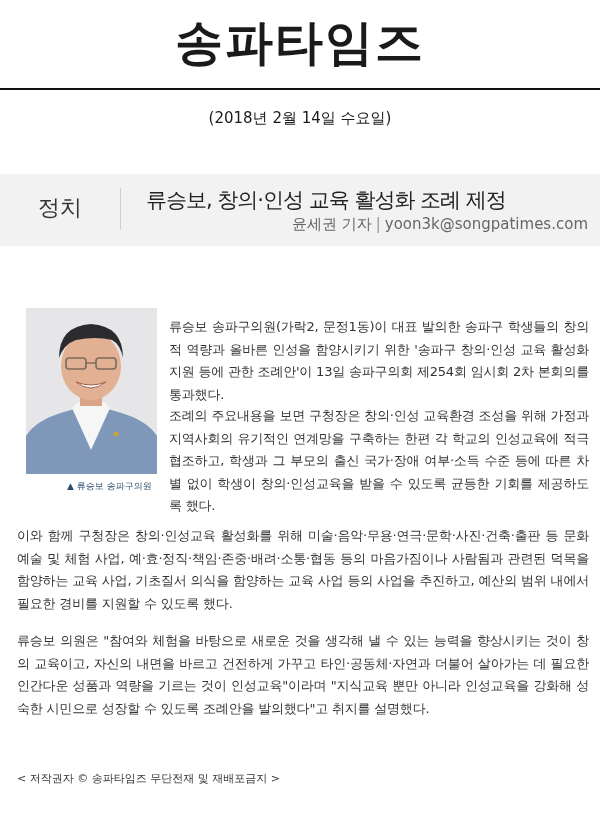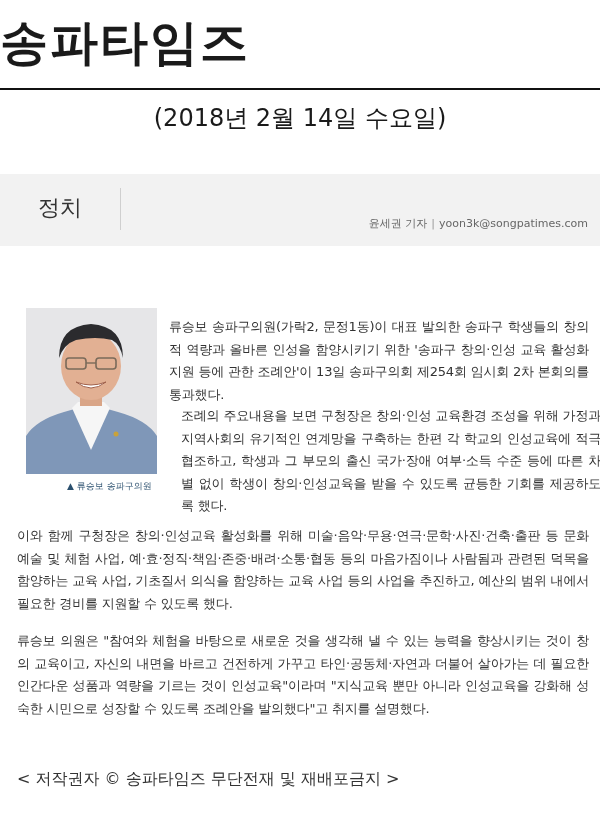--- a/index.html
+++ b/index.html
@@ -1,58 +1,59 @@
 <!DOCTYPE html>
 <html><head>
   <meta charset="utf-8">
   <style>
     * { margin: 0; padding: 0; box-sizing: border-box; }
     html, body { width: 600px; height: 839px; background: #ffffff; overflow: hidden; }
     body { font-family: "DejaVu Sans", "Liberation Sans", sans-serif; color: #222; position: relative; }
 
     .masthead { position: absolute; top: 0; left: 0; width: 600px; height: 88px; text-align: center; }
-    .masthead-title { position: absolute; top: 10px; left: 0; width: 600px; text-align: left;
+    .masthead-title { position: absolute; top: 10px; left: 0; width: 600px; text-align: center;
       font-size: 48px; font-weight: bold; color: #1a1a1a; letter-spacing: 2px; line-height: 64px; }
     .rule { position: absolute; top: 88px; left: 0; width: 600px; height: 2px; background: #111; }
 
     .date-line { position: absolute; top: 104px; left: 0; width: 600px; text-align: center;
-      font-size: 24px; color: #1a1a1a; line-height: 28px; }
+      font-size: 15px; color: #1a1a1a; line-height: 28px; }
 
     .article-header { position: absolute; top: 174px; left: 0; width: 600px; height: 72px; background: #f2f2f2; text-align: center; }
     .section-label { position: absolute; left: 38px; top: 18px; font-size: 22px; color: #333; line-height: 32px; }
     .header-divider { position: absolute; left: 120px; top: 14px; width: 1px; height: 42px; background: #cfcfcf; }
     .headline { position: absolute; left: 146px; top: 12px; font-size: 21px; color: #222; line-height: 28px; letter-spacing: -1px; }
-    .byline { position: absolute; right: 12px; top: 44px; font-size: 11px; color: #666; line-height: 12px; white-space: nowrap; }
+    .byline { position: absolute; right: 12px; top: 44px; font-size: 15px; color: #666; line-height: 12px; white-space: nowrap; }
     .byline .sep { margin: 0 4px; color: #999; }
 
     .photo { position: absolute; left: 26px; top: 308px; width: 131px; height: 166px; background: #e4e4e6; overflow: hidden; }
     .photo svg { display: block; }
     .caption { position: absolute; left: 26px; top: 480px; font-size: 9px; color: #2a4f6e; line-height: 12px; white-space: nowrap; margin-left: 41px; }
 
     .para { position: absolute; font-size: 13px; color: #333; line-height: 22.5px; letter-spacing: -0.2px; text-align: justify; }
     .p1 { left: 169px; top: 303px; width: 420px; margin-top: 13px; }
-    .p2 { left: 169px; top: 405px; width: 420px; margin-left: 12px; }
+    .p2 { left: 169px; top: 405px; width: 420px; }
     .p3 { left: 17px; top: 525px; width: 572px; }
     .p4 { left: 17px; top: 630px; width: 572px; }
 
-    .copyright { position: absolute; left: 17px; top: 770px; font-size: 16px; color: #333; line-height: 18px; }
+    .copyright { position: absolute; left: 17px; top: 770px; font-size: 11px; color: #333; line-height: 18px; }
   </style>
 </head>
 <body>
 
 <div class="masthead">
   <div class="masthead-title">송파타임즈</div>
 </div>
 <div class="rule"></div>
 
 <div class="date-line">(2018년 2월 14일 수요일)</div>
 
 <div class="article-header">
   <div class="section-label">정치</div>
   <div class="header-divider"></div>
+  <div class="headline">류승보, 창의·인성 교육 활성화 조례 제정</div>
   <div class="byline">
     <span>윤세권 기자</span><span class="sep">|</span><span>yoon3k@songpatimes.com</span>
   </div>
 </div>
 
 <div class="photo" aria-label="류승보 송파구의원 portrait">
   <svg width="131" height="166" viewBox="0 0 131 166">
     <rect width="131" height="166" fill="#e6e6e8"></rect>
 
     <path d="M0 166 L0 128 Q10 112 38 104 L52 100 L65 140 L78 100 L92 104 Q121 112 131 128 L131 166 Z" fill="#7f97b8"></path>

